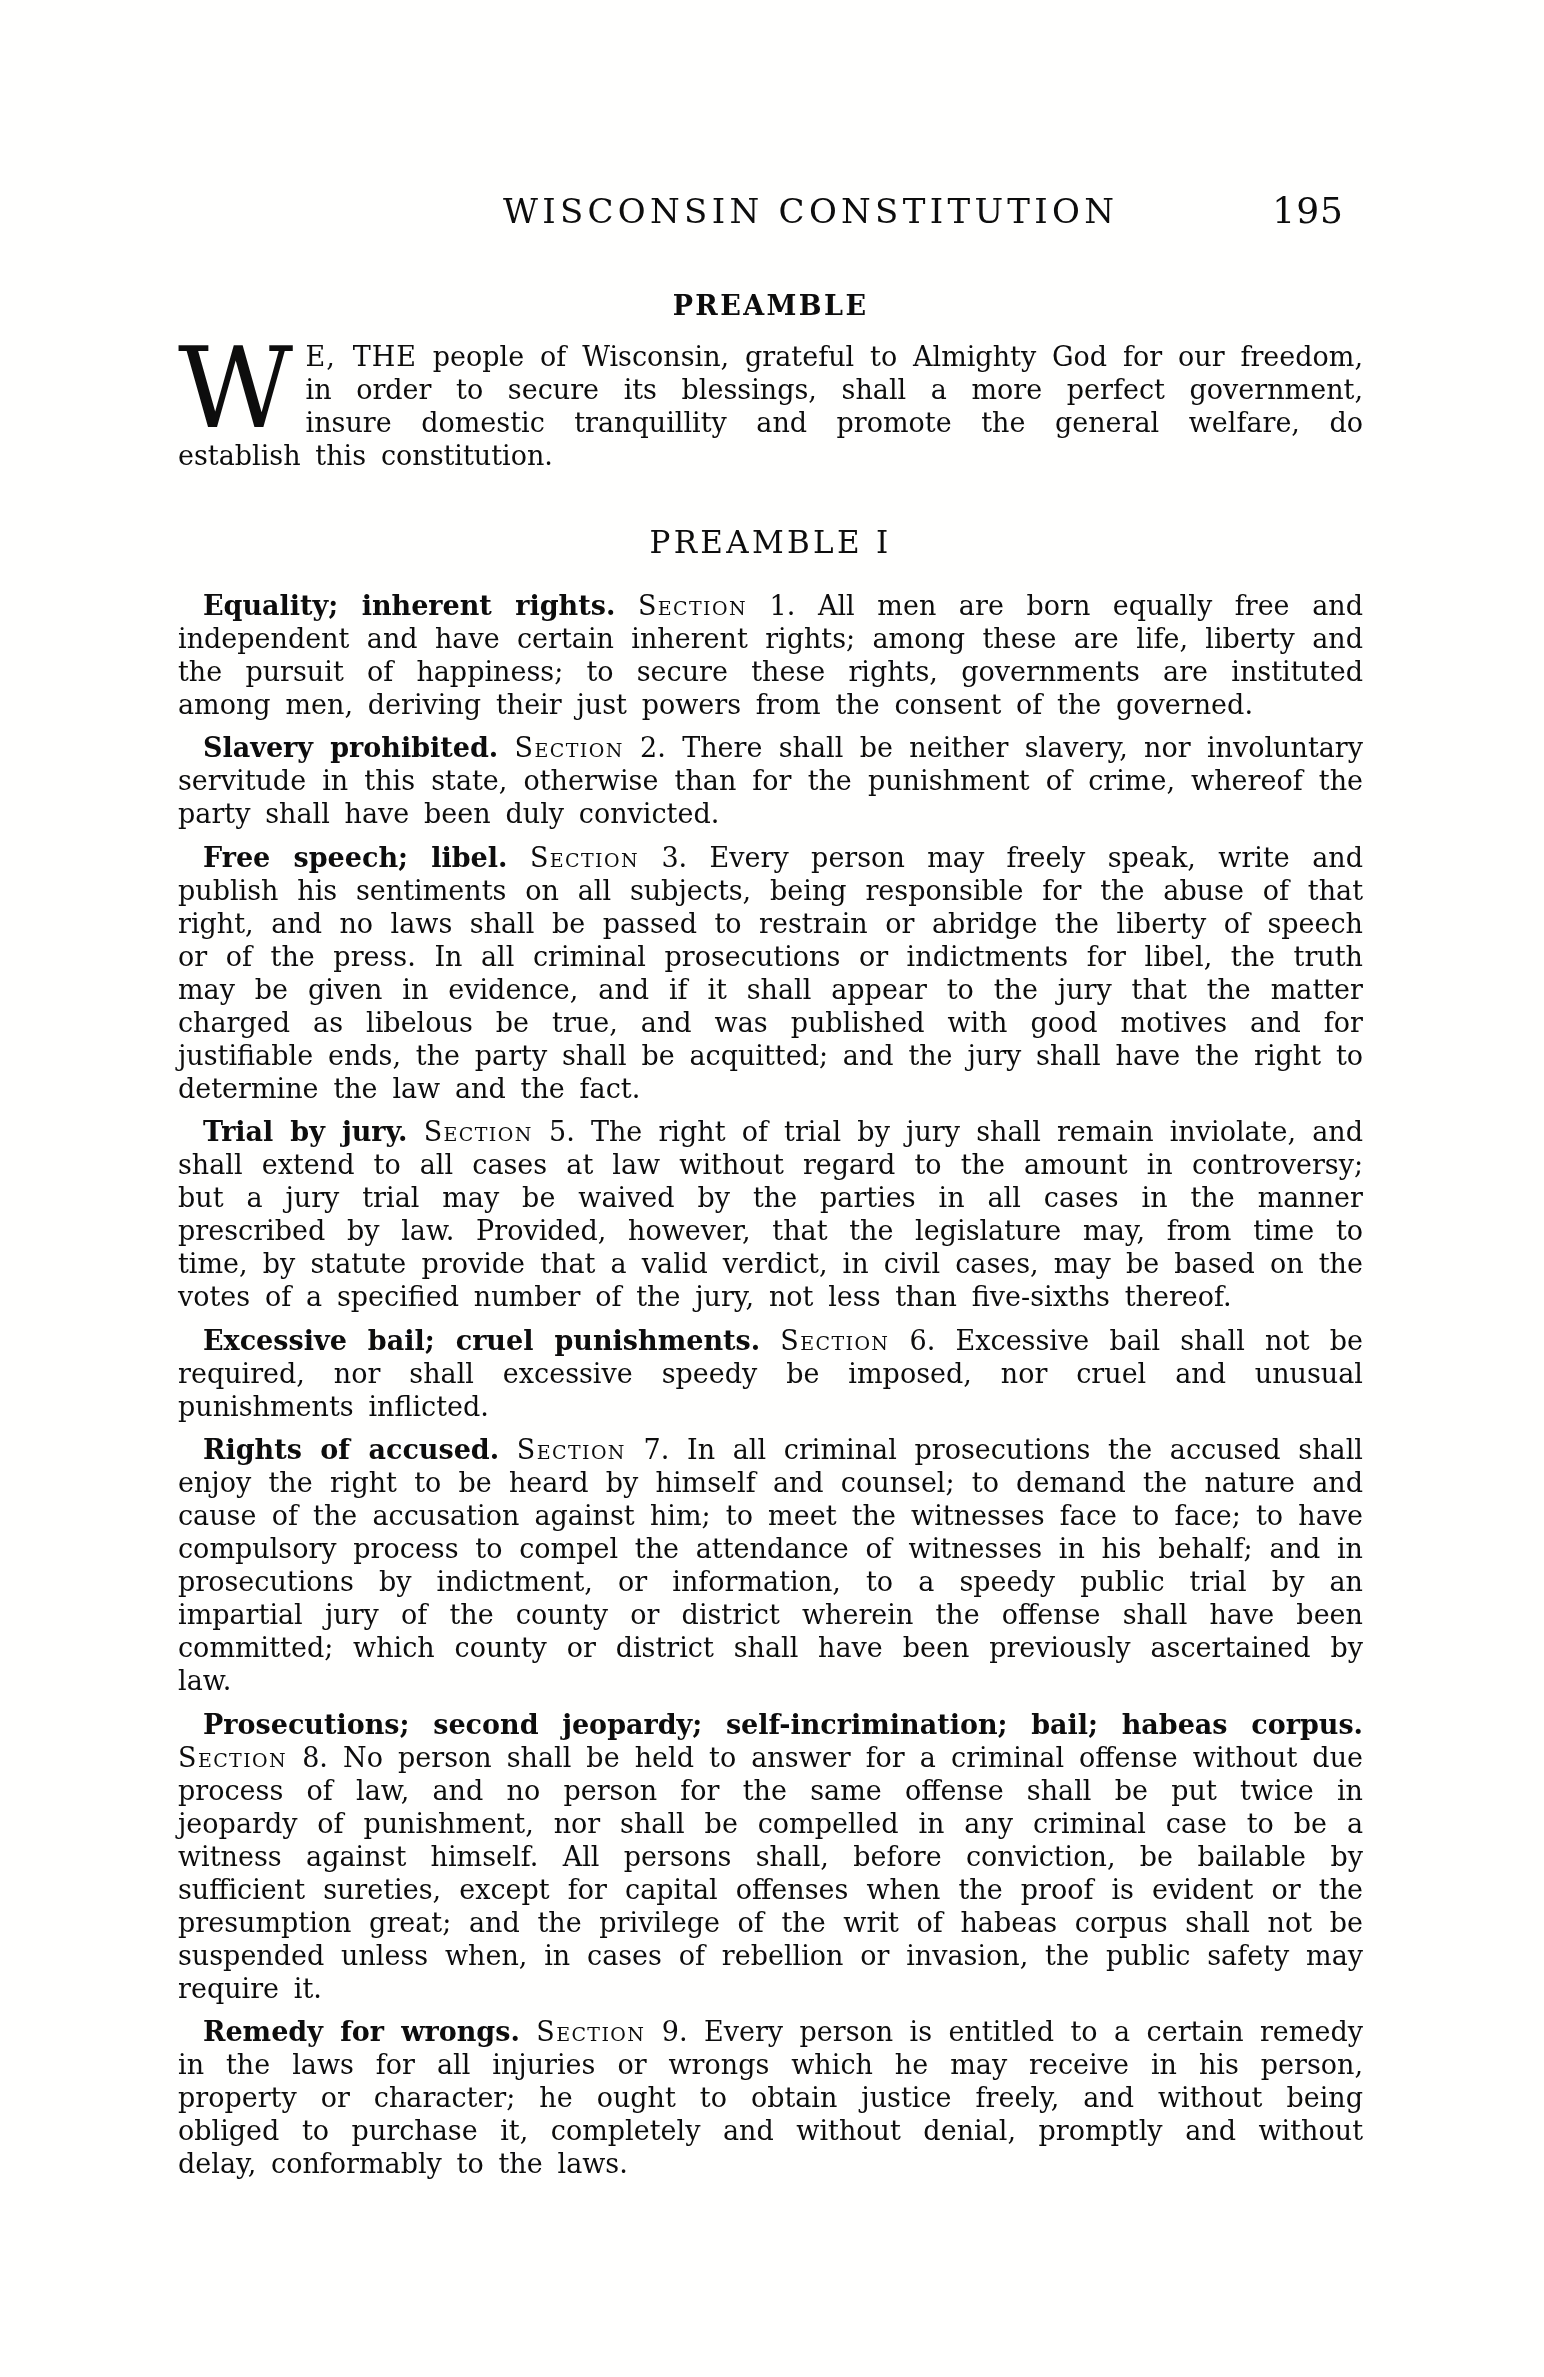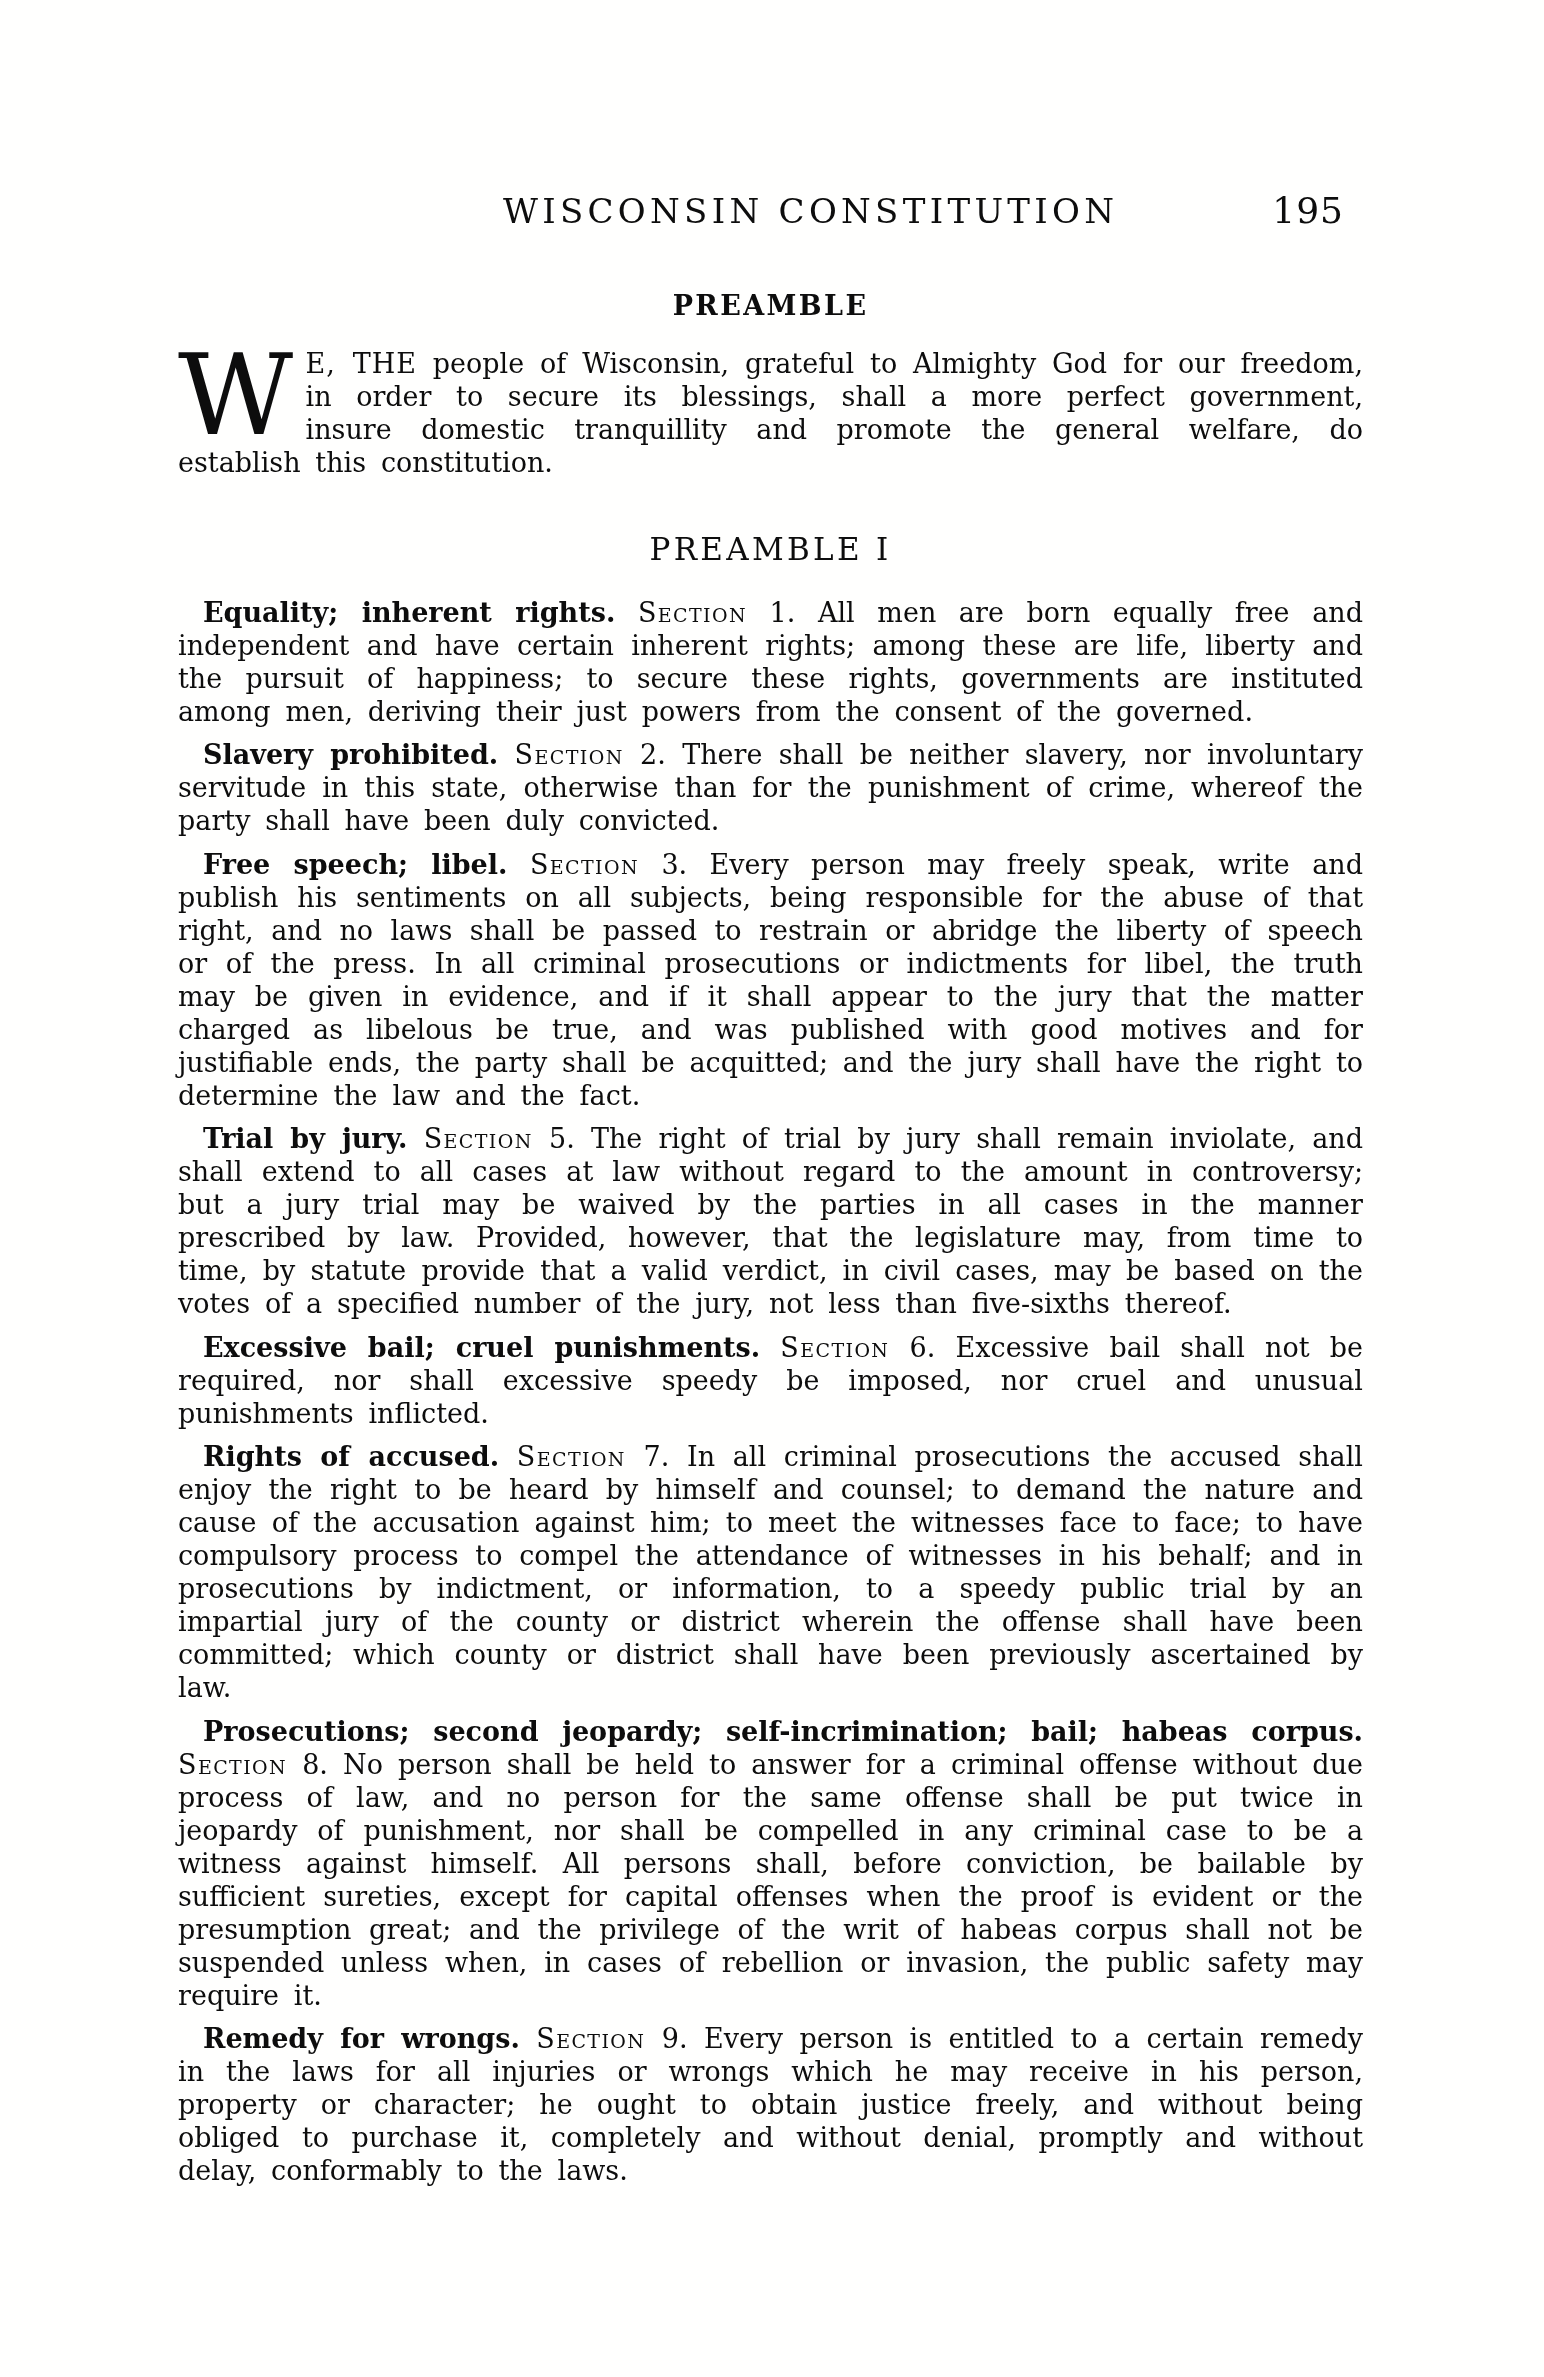--- a/index.html
+++ b/index.html
@@ -35,21 +35,21 @@
   .pagenum {
     font-size: 36px;
     letter-spacing: 1px;
     padding-right: 19px;
   }
   .center-heading {
     text-align: center;
     font-weight: bold;
     font-size: 27px;
     letter-spacing: 2.4px;
-    margin: 0 0 26px 0;
+    margin: 0 0 19px 0;
   }
   .article-heading {
     text-align: center;
     font-size: 31px;
     letter-spacing: 3.3px;
     font-weight: normal;
     margin: 52px 0 28.5px 0;
   }
   .article-subheading {
     text-align: center;

